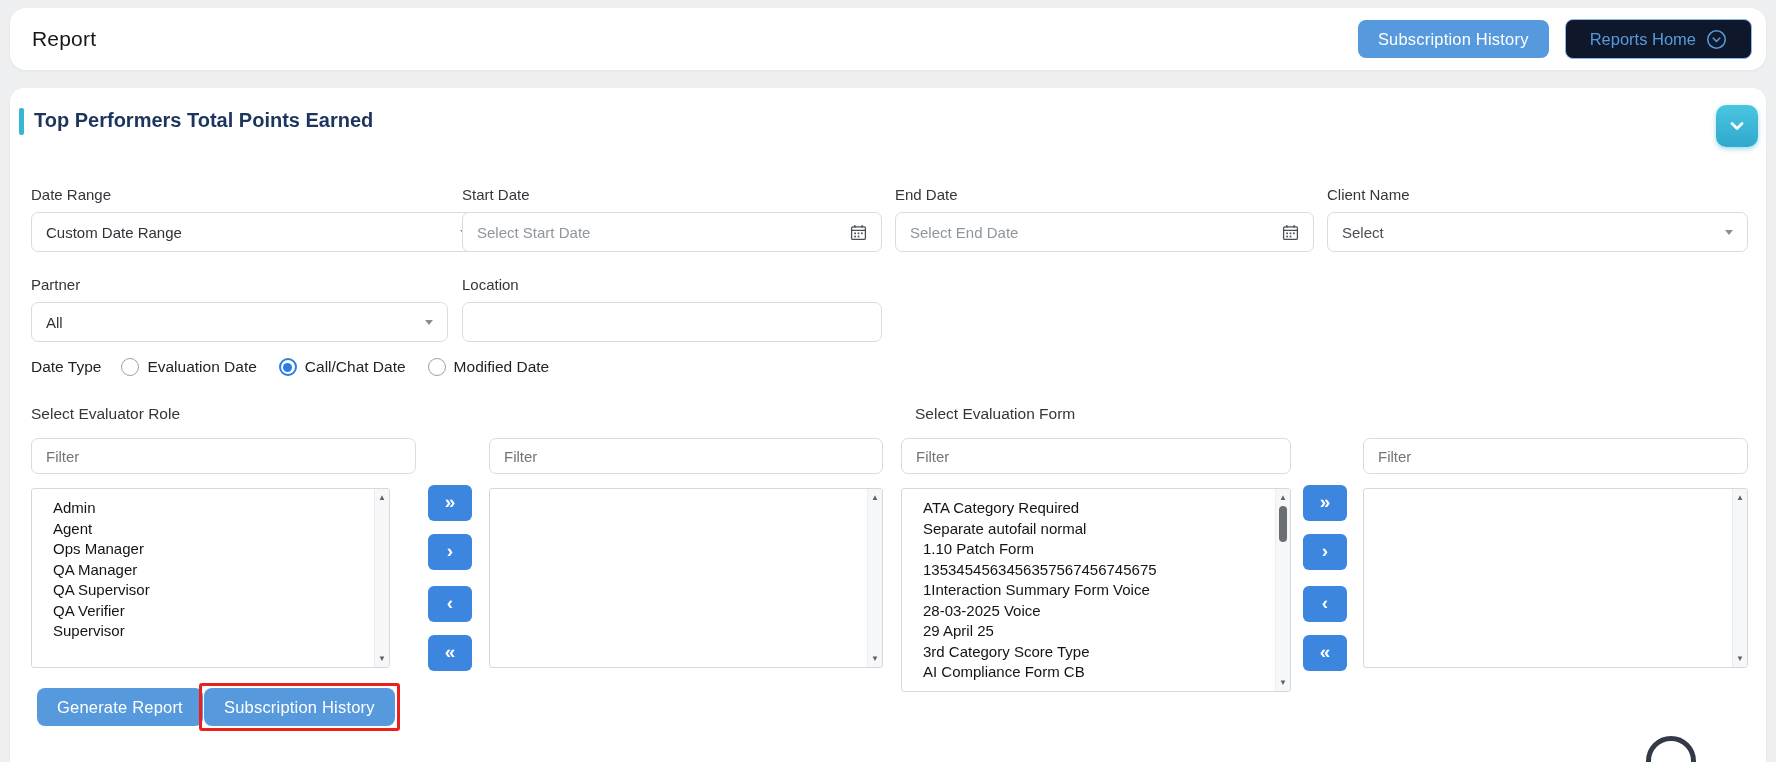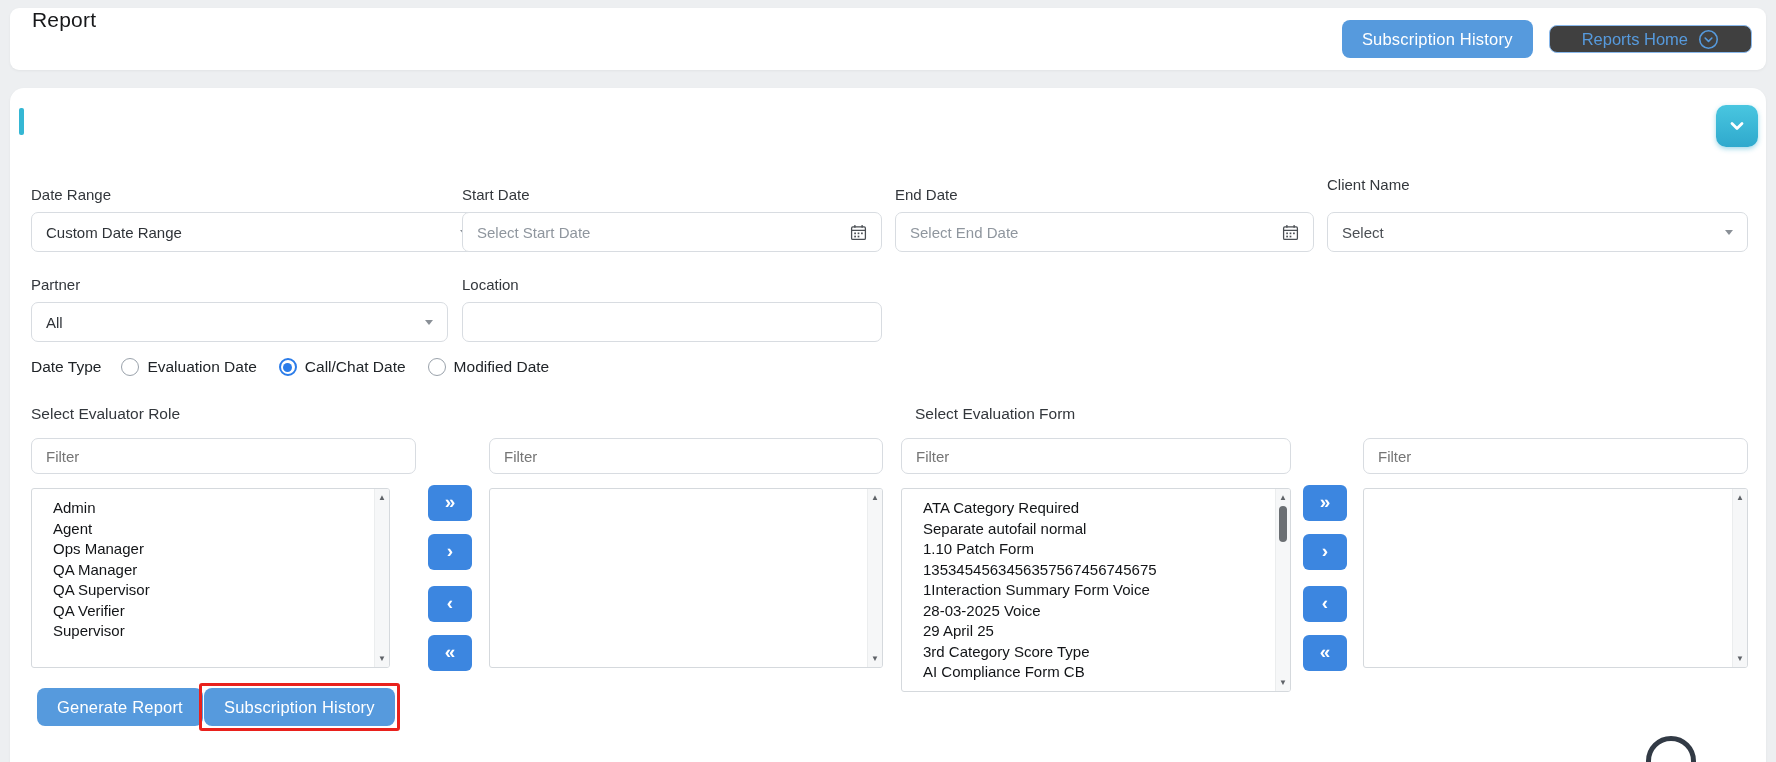--- a/index.html
+++ b/index.html
@@ -7,35 +7,35 @@
   body {
     font-family: "Liberation Sans", sans-serif;
     background:#edeff1;
     position:relative;
   }
   .abs { position:absolute; }
 
   
   .topbar {
     position:absolute; left:10px; top:8px; width:1756px; height:62px;
-    background:#fff; border-radius:9px; box-shadow:0 1px 3px rgba(0,0,0,.05);
-    display:flex; justify-content:space-between;
+    background:#fff; border-radius:16px; box-shadow:0 1px 3px rgba(0,0,0,.05);
+    display:flex; align-items:center; justify-content:space-between;
     padding:0 14px 0 22px;
   }
   .topbar-title { font-size:21px; color:#17181a; font-weight:500; letter-spacing:.2px; }
   .topbar-right { display:flex; align-items:center; gap:16px; }
 
   .btn { border:none; cursor:pointer; font-family:inherit; display:inline-flex; align-items:center; justify-content:center; }
   .btn-primary {
     background:#569add; color:#fff; height:38px; border-radius:8px;
     font-size:16.5px; padding:0 20px; letter-spacing:.2px;
   }
   .btn-outline {
-    background:#404040; color:#569add; height:28px; border-radius:8px;
-    border:1px solid #8ab9ec; font-size:16.5px; padding:0 32px; gap:10px;
+    background:#0f172a; color:#569add; height:40px; border-radius:8px;
+    border:1px solid #8ab9ec; font-size:16.5px; padding:0 24px; gap:10px;
   }
 
   
   .panel {
     position:absolute; left:10px; top:88px; width:1756px; height:700px;
     background:#fff; border-radius:14px; box-shadow:0 1px 3px rgba(0,0,0,.05);
     overflow:hidden;
   }
   .accent-bar { left:9px; top:20px; width:5px; height:27px; background:#35b7d4; border-radius:2px; }
   .panel-title { left:24px; top:21px; font-size:20px; font-weight:700; color:#1c355e; }
@@ -116,32 +116,33 @@
           <polyline points="6.8,8.6 10,11.8 13.2,8.6" fill="none" stroke="#569add" stroke-width="1.5" stroke-linecap="round" stroke-linejoin="round"></polyline>
         </svg>
       </span>
     </button>
   </div>
 </header>
 
 <section class="panel">
 
   <div class="abs accent-bar"></div>
+  <h2 class="abs panel-title">Top Performers Total Points Earned</h2>
   <button class="abs collapse-btn">
     <span style="display:inline-flex;">
       <svg width="18" height="18" viewBox="0 0 18 18">
         <polyline points="4,6.5 9,11.5 14,6.5" fill="none" stroke="#fff" stroke-width="2.8" stroke-linecap="round" stroke-linejoin="round"></polyline>
       </svg>
     </span>
   </button>
 
   <div class="abs flabel" style="left:21px;top:98px;">Date Range</div>
   <div class="abs flabel" style="left:452px;top:98px;">Start Date</div>
   <div class="abs flabel" style="left:885px;top:98px;">End Date</div>
-  <div class="abs flabel" style="left:1317px;top:88px;">Client Name</div>
+  <div class="abs flabel" style="left:1317px;top:98px;">Client Name</div>
 
   <div class="abs field" style="left:21px;top:124px;width:452px;">
     <span class="grow">Custom Date Range</span>
     <span class="caret"></span>
   </div>
   <div class="abs field" style="left:452px;top:124px;width:420px;">
     <input class="bare" placeholder="Select Start Date" style="">
     <span style="display:inline-flex;">
       <svg width="17" height="17" viewBox="0 0 16 16">
         <rect x="1.5" y="2.8" width="13" height="11.7" rx="1.2" fill="none" stroke="#4a4e53" stroke-width="1.2"></rect>

